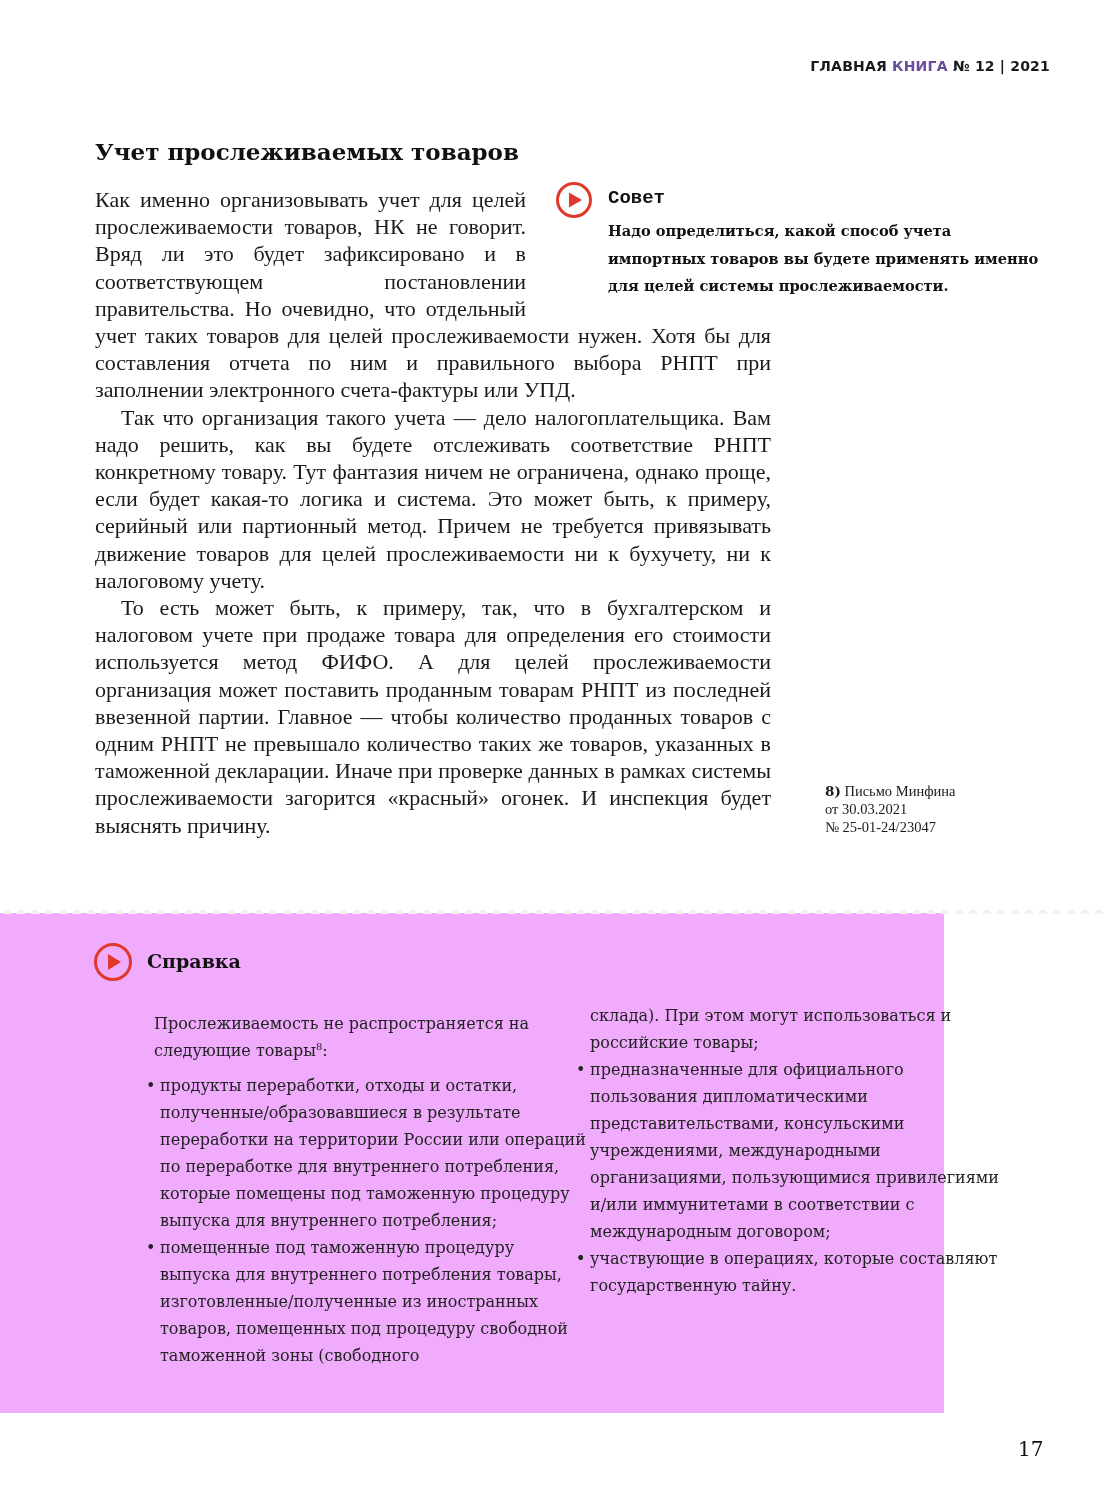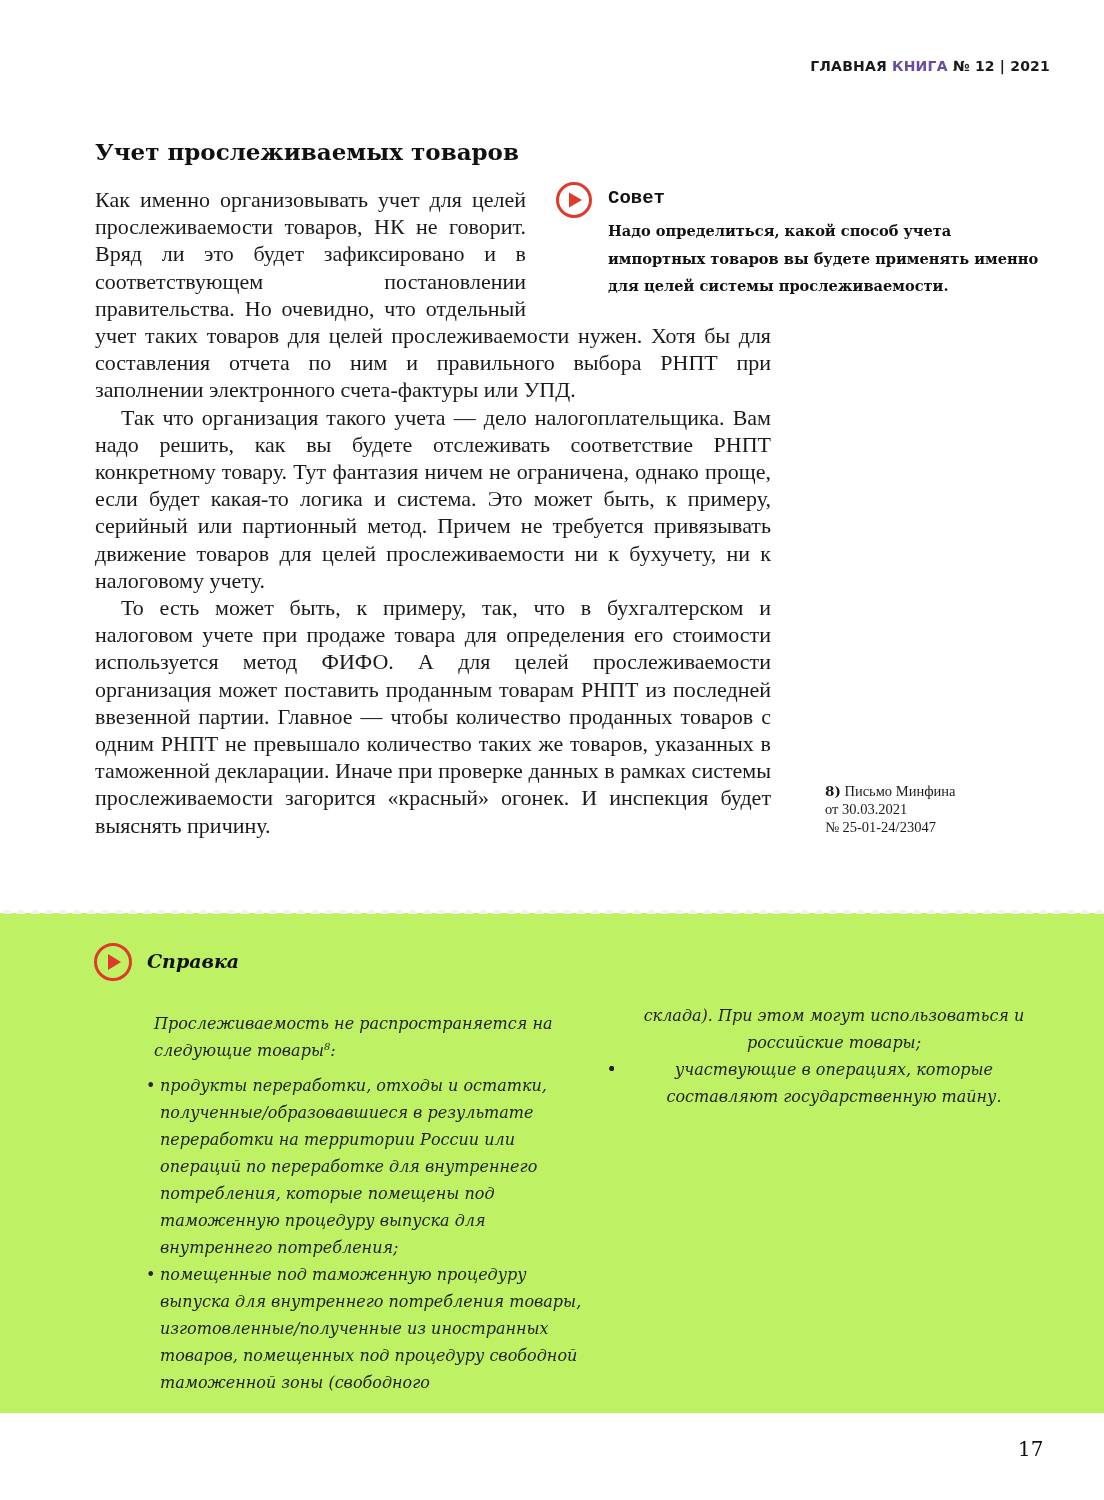--- a/index.html
+++ b/index.html
@@ -38,39 +38,39 @@
   .tip-text {
     position:absolute; left:53px; top:36px; width:440px;
     font-family:"DejaVu Serif", serif; font-weight:bold; font-size:14.6px; line-height:27.5px; color:#111;
   }
   .footnote {
     position:absolute; left:825px; top:782px; width:200px;
     font-family:"Liberation Serif", serif; font-size:14.5px; line-height:18px; color:#1a1a1a;
   }
   .footnote b { font-family:"DejaVu Serif", serif; font-size:13.5px; }
   .reference-box {
-    position:absolute; left:0; top:913px; width:1104px; height:500px; background:#bef264;font-style:italic;
+    position:absolute; left:0; top:913px; width:944px; height:500px; background:#f0abfc;
   }
   .scallop {
     position:absolute; left:0; top:-5px; width:1104px; height:6px;
     background-image: radial-gradient(circle at 7px 6px, #f4f0ee 4px, transparent 4.5px);
     background-size:14px 6px; background-repeat:repeat-x;
   }
   .ref-head { position:absolute; left:93px; top:29px; }
   .ref-head .play-icon { left:0; top:0; width:40px; height:40px; }
   .ref-title {
     position:absolute; left:54px; top:8px; white-space:nowrap;
     font-family:"DejaVu Serif", serif; font-weight:bold; font-size:19px; color:#111;
   }
   .ref-col {
     position:absolute; top:89px; width:440px;
     font-family:"DejaVu Serif", serif; font-size:16px; line-height:27px; color:#222;
   }
   .ref-col.left { left:146px; }
-  .ref-col.right { left:607px;text-align:center; }
+  .ref-col.right { left:576px; }
   .ref-col p { margin:8px; }
   .ref-col ul { margin:0; padding:0; list-style:none; }
   .ref-col li { position:relative; padding-left:14px; }
   .ref-col li .bullet { position:absolute; left:0; top:0; }
   sup { font-size:10px; line-height:0; vertical-align:super; }
   .page-number {
     position:absolute; left:1018px; top:1437px;
     font-family:"DejaVu Serif", serif; font-size:20px; color:#111;text-align:right;
   }
 </style>
@@ -122,20 +122,20 @@
     <p><span>Прослеживаемость не распространяется на следующие товары</span><sup>8</sup><span>:</span></p>
     <ul>
       <li><span class="bullet">•</span><span>продукты переработки, отходы и остатки, полученные/образовавшиеся в результате переработки на территории России или операций по переработке для внутреннего потребления, которые помещены под таможенную процедуру выпуска для внутреннего потребления;</span></li>
       <li><span class="bullet">•</span><span>помещенные под таможенную процедуру выпуска для внутреннего потребления товары, изготовленные/полученные из иностранных товаров, помещенных под процедуру свободной таможенной зоны (свободного</span></li>
     </ul>
   </div>
 
   <div class="ref-col right">
     <ul>
       <li><span>склада). При этом могут использоваться и российские товары;</span></li>
-      <li><span class="bullet">•</span></li>
+      <li><span class="bullet">•</span><span>предназначенные для официального пользования дипломатическими представительствами, консульскими учреждениями, международными организациями, пользующимися привилегиями и/или иммунитетами в соответствии с международным договором;</span></li>
       <li><span class="bullet">•</span></li>
       <li><span class="bullet">•</span><span>участвующие в операциях, которые составляют государственную тайну.</span></li>
     </ul>
   </div>
 </div>
 
 <div class="page-number">17</div>
 
 </body></html>

